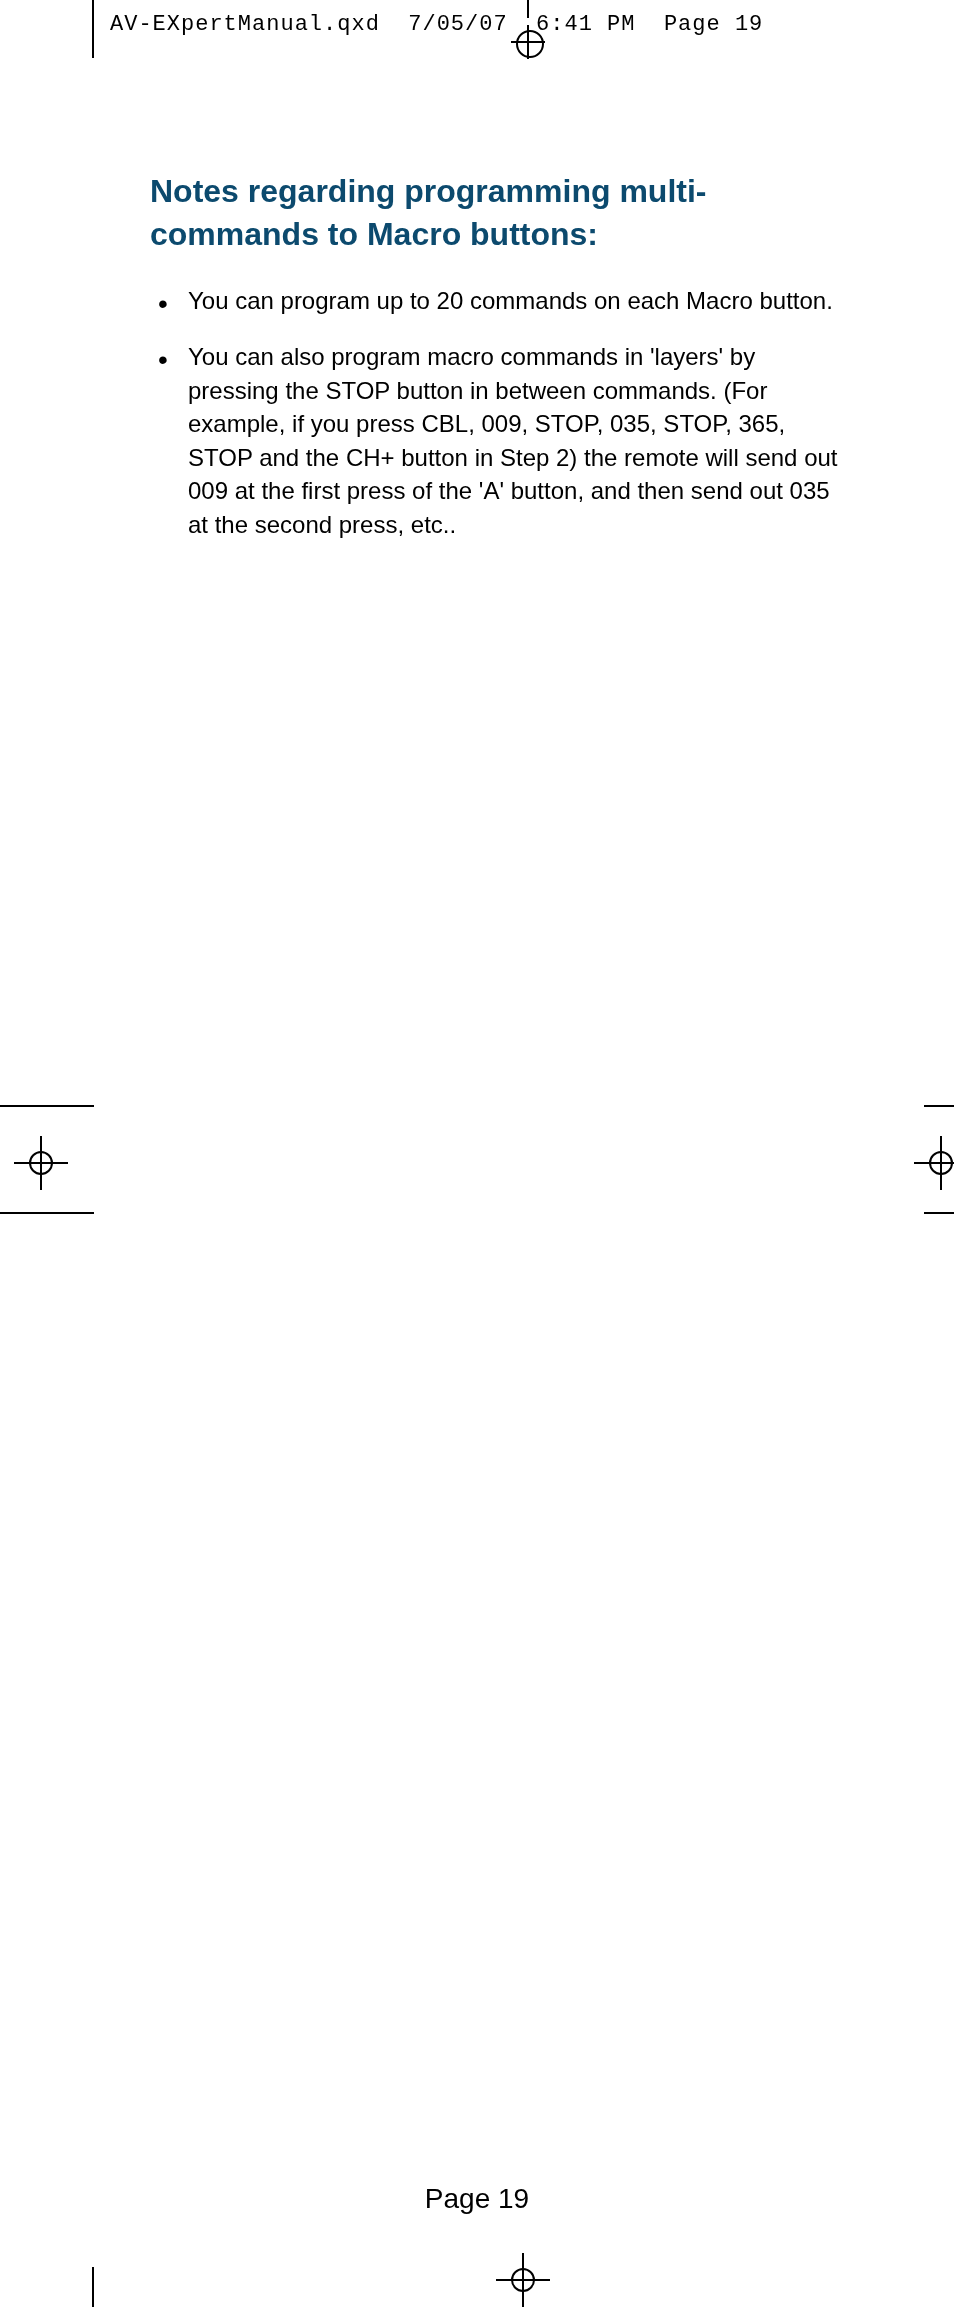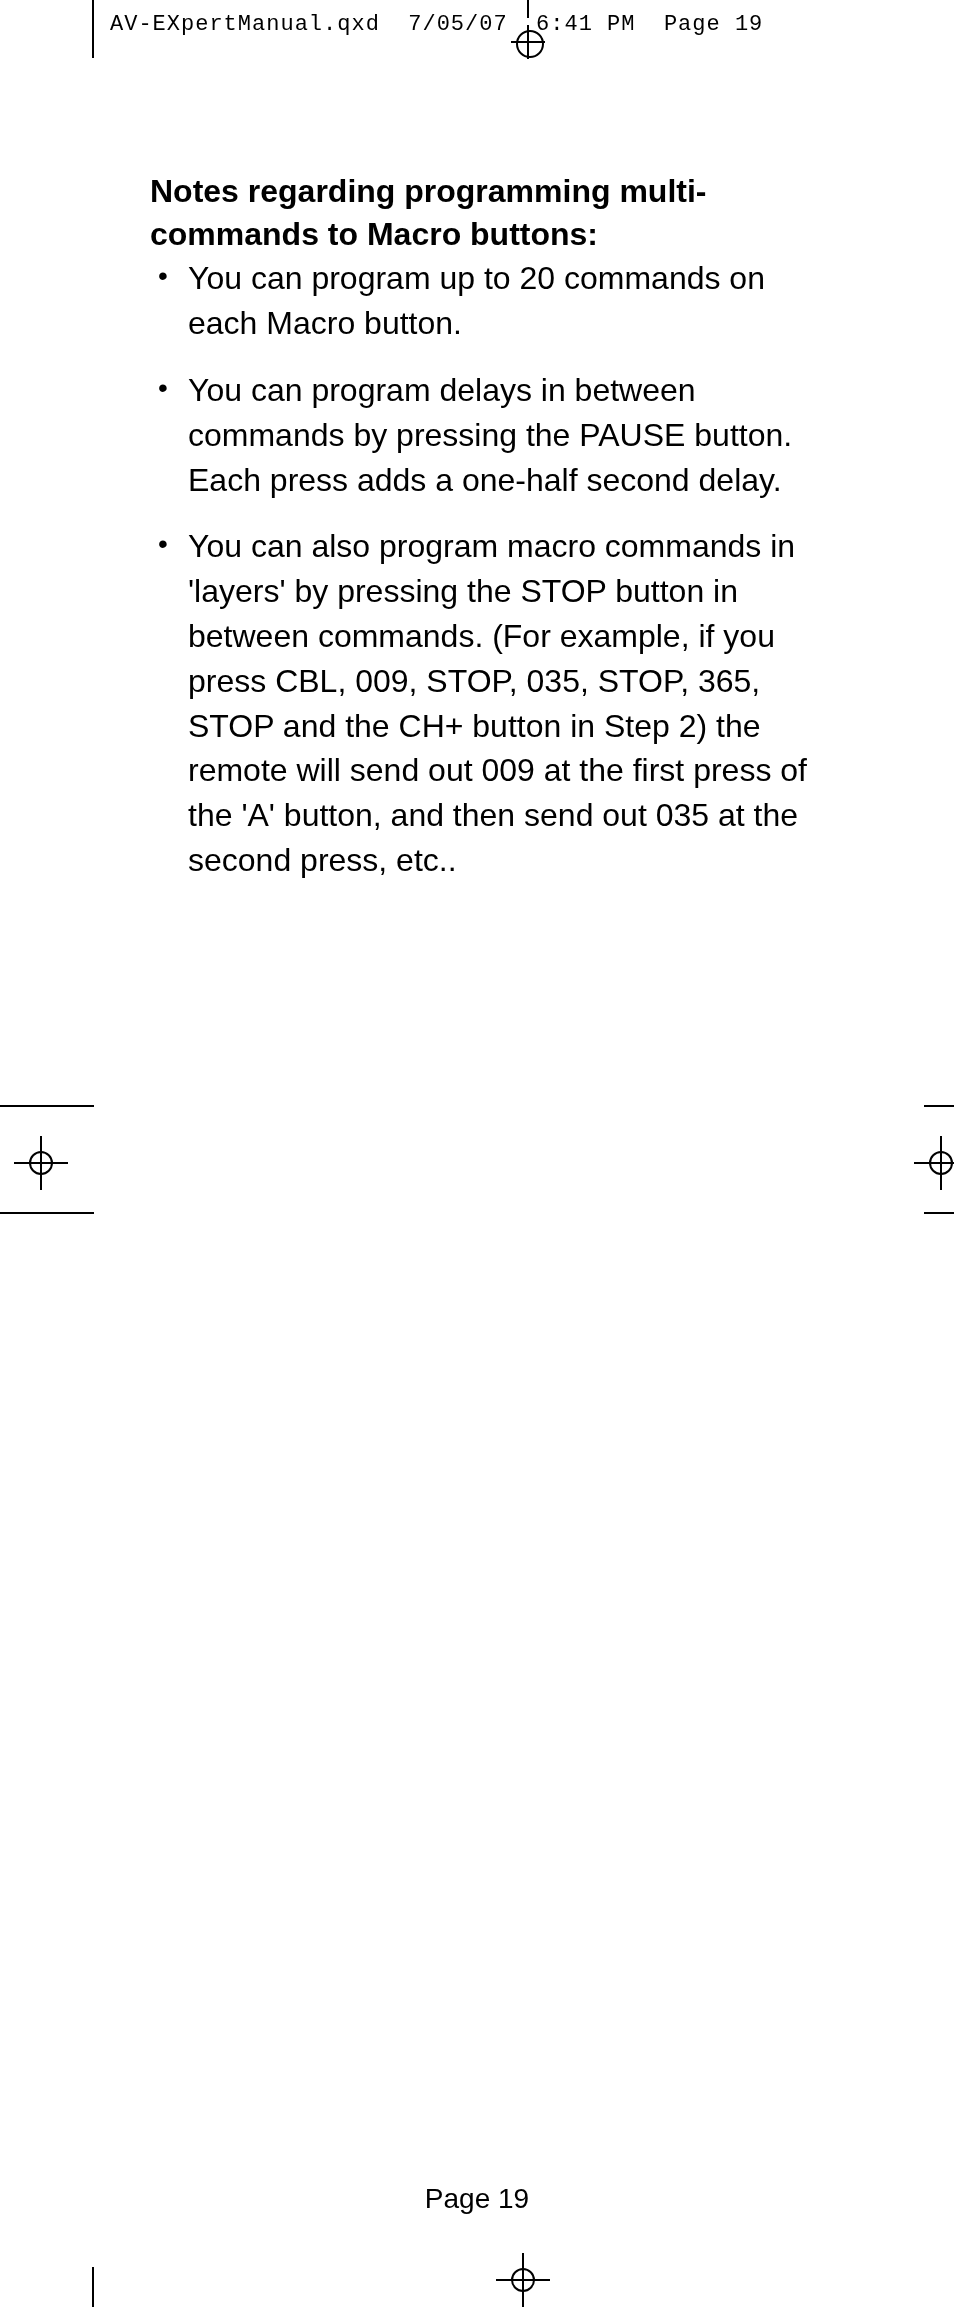--- a/index.html
+++ b/index.html
@@ -77,30 +77,31 @@
       position: absolute;
       top: 170px;
       left: 150px;
       width: 690px;
     }
     .section-title {
       font-family: Arial, Helvetica, sans-serif;
       font-weight: bold;
       font-size: 32px;
       line-height: 1.35;
-      color: #000000;
+      color: #0c4a6e;
+      margin-bottom: 28px;
     }
     .bullet-list {
       list-style: none;
     }
     .bullet-item {
       position: relative;
       padding-left: 38px;
       margin-bottom: 22px;
-      font-size: 32px;
+      font-size: 24px;
       line-height: 1.4;
       color: #000;
       font-family: Arial, Helvetica, sans-serif;
       font-weight: 300;
     }
     .bullet-item::before {
       content: '•';
       position: absolute;
       left: 8px;
       top: 0;
@@ -215,21 +216,20 @@
 
 <div class="crop-mark-top">
   <div class="cross-h"></div>
   <div class="cross-v"></div>
 </div>
 
 <div class="content">
   <h2 class="section-title">Notes regarding programming multi-commands to Macro buttons:</h2>
   <ul class="bullet-list">
     <li class="bullet-item">You can program up to 20 commands on each Macro button.</li>
-    <li class="bullet-item">You can program delays in between commands by pressing the PAUSE button. Each press adds a one-half second delay.</li>
     <li class="bullet-item">You can also program macro commands in 'layers' by pressing the STOP button in between commands. (For example, if you press CBL, 009, STOP, 035, STOP, 365, STOP and the CH+ button in Step 2) the remote will send out 009 at the first press of the 'A' button, and then send out 035 at the second press, etc..</li>
   </ul>
 </div>
 
 <div class="trim-line-left"></div>
 <div class="trim-line-left2"></div>
 <div class="reg-mark-left">
   <div class="reg-circle"></div>
   <div class="reg-h"></div>
   <div class="reg-v"></div>

